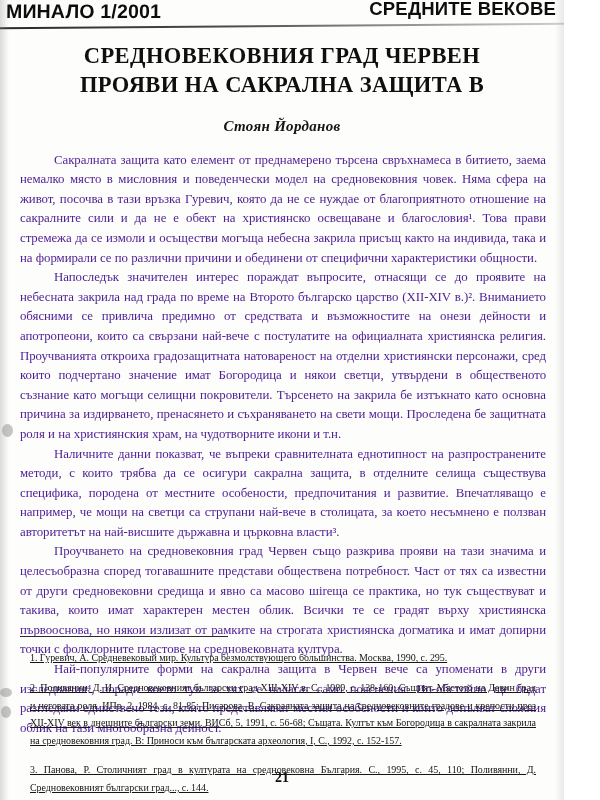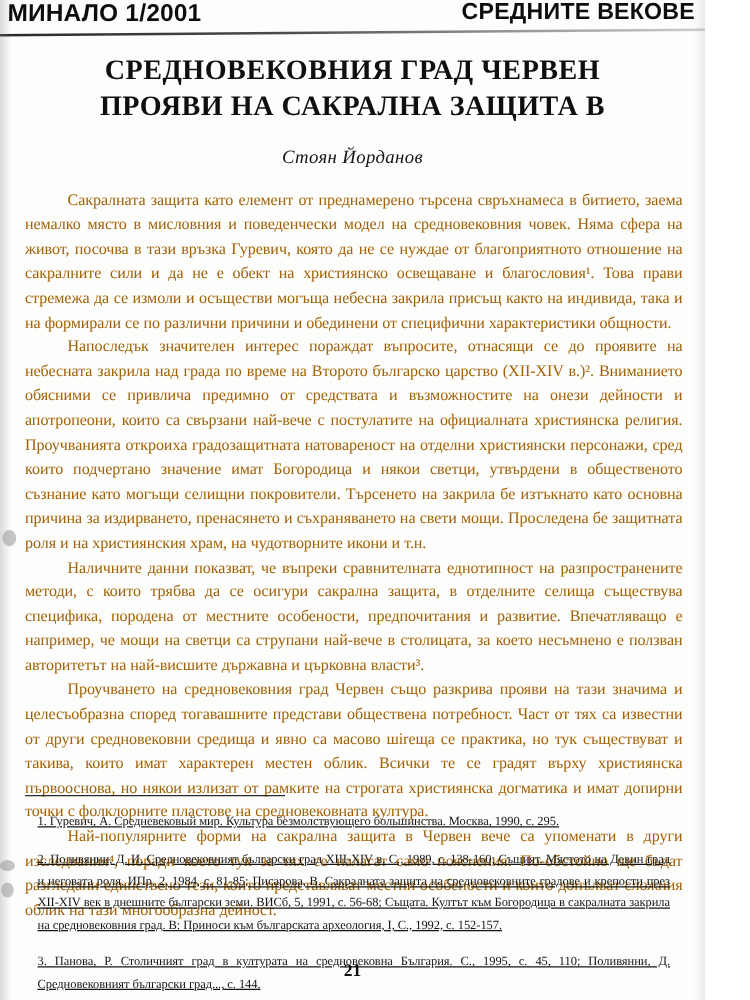--- a/index.html
+++ b/index.html
@@ -71,40 +71,40 @@
     letter-spacing: 0.4px;
     margin: 12px 26px 0 26px;
     color: #0f0f0f;
   }
   .title-line { display: block; white-space: nowrap; }
 
   .author {
     text-align: center;
     font-family: "Liberation Serif", serif;
     font-style: italic;
-    font-weight: normal;
+    font-weight: bold;
     font-size: 15px;
     margin-top: 18px;
     letter-spacing: 0.3px;
     color: #141414;
   }
 
   
   .body-text {
     margin-top: 16px;
     padding: 0 4px 0 6px;
   }
   .para {
     font-family: "Liberation Serif", serif;
     font-size: 12.85px;
     line-height: 19.6px;
     text-align: justify;
     text-indent: 34px;
     margin: 0;
-    color: #a16207;
+    color: #4c1d95;
     letter-spacing: -0.05px;
     word-spacing: 0.1px;
   }
 
   
   .fn-wrap {
     position: absolute;
     left: 18px;
     right: 16px;
     top: 636px;

